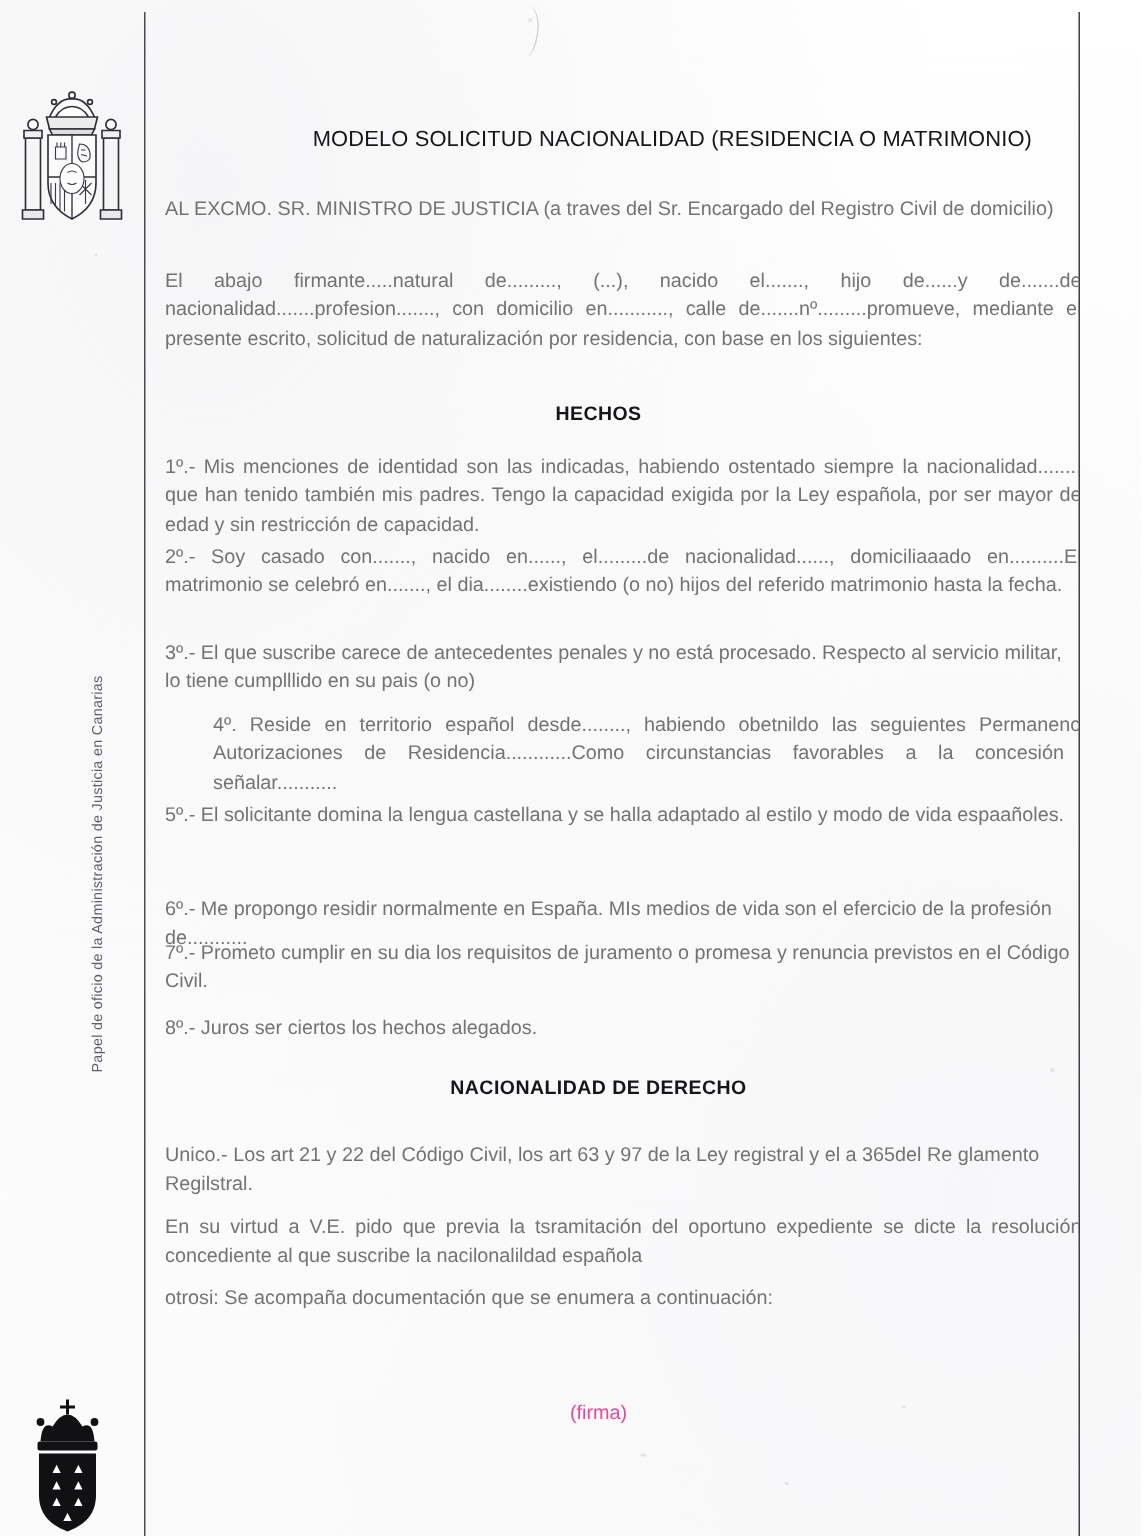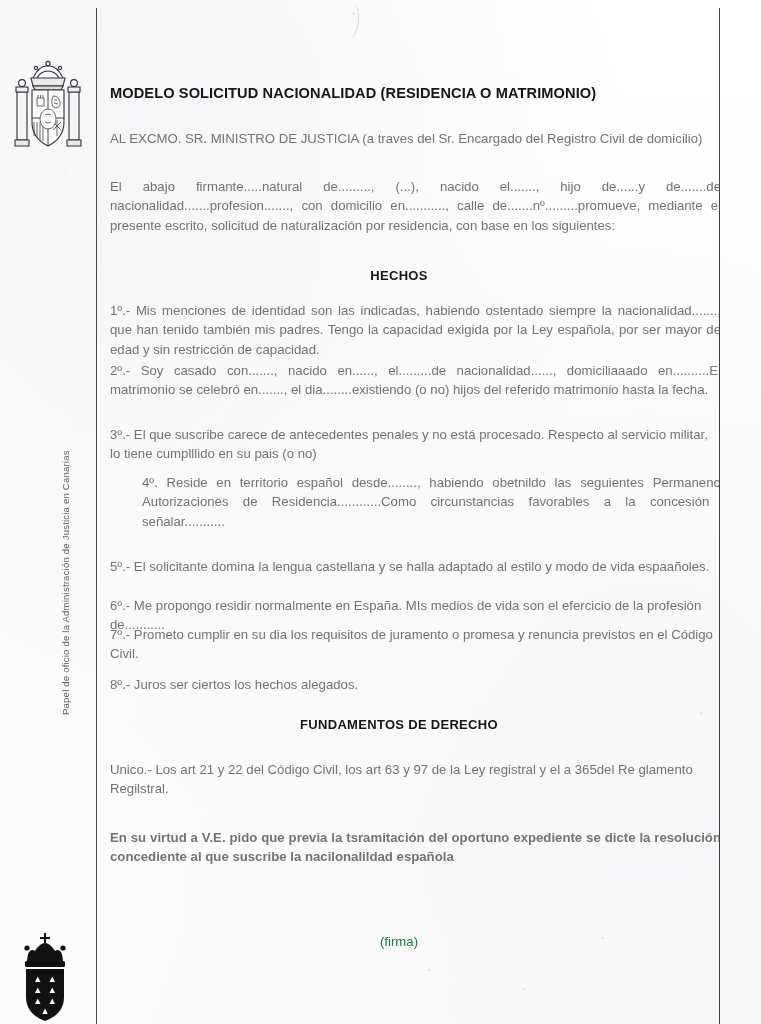--- a/index.html
+++ b/index.html
@@ -99,23 +99,23 @@
     width: 609px;
     height: 1024px;
     overflow: hidden;
   }
 
   .doc-title {
     position: absolute;
     left: 0;
     top: 85px;
     width: 578px;
-    text-align: left;
+    text-align: right;
     font-size: 14.6px;
-    font-weight: bold;
+    font-weight: normal;
     color: #16161a;
     letter-spacing: .1px;
   }
 
   p.body {
     position: absolute;
     margin: 0;
     width: 611px;
     font-size: 13.2px;
     line-height: 19.4px;
@@ -139,38 +139,38 @@
     letter-spacing: .3px;
   }
 
   .signature {
     position: absolute;
     left: 0;
     top: 934px;
     width: 578px;
     text-align: center;
     font-size: 13.2px;
-    color: #15803d;
+    color: #ec4899;
   }
 
   
   #p-addressee   { top: 129px; }
   #p-intro       { top: 177px; }
   #h-hechos      { top: 268px; }
   #p-h1          { top: 301px; }
   #p-h2          { top: 361px; }
   #p-h3          { top: 425px; }
   #p-h4          { top: 473px; margin-left: 32px; }
-  #p-h5          { top: 533px; margin-top: 24px; }
+  #p-h5          { top: 533px; }
   #p-h6          { top: 575px; margin-top: 21px; }
   #p-h7          { top: 625px; }
   #p-h8          { top: 675px; }
   #h-fundamentos { top: 717px; }
   #p-unico       { top: 760px; }
-  #p-virtud      { top: 828px; font-weight: bold; }
+  #p-virtud      { top: 808px; }
   #p-otrosi      { top: 855px; }
 </style>
 </head>
 <body>
 
 <div class="page">
 
   <div class="paper-tint"></div>
   <div class="scan-squiggle"></div>
   <div class="speck" style="left:352px;top:12px;width:3px;height:3px;"></div>
@@ -247,26 +247,27 @@
     <p class="body" id="p-h4">4º. Reside en territorio español desde........, habiendo obetnildo las seguientes Permanencias o Autorizaciones de Residencia............Como circunstancias favorables a la concesión debo señalar...........</p>
 
     <p class="body" id="p-h5">5º.- El solicitante domina la lengua castellana y se halla adaptado al estilo y modo de vida espaañoles.</p>
 
     <p class="body noj" id="p-h6">6º.- Me propongo residir normalmente en España. MIs medios de vida son el efercicio de la profesión de...........</p>
 
     <p class="body noj" id="p-h7">7º.- Prometo cumplir en su dia los requisitos de juramento o promesa y renuncia previstos en el Código Civil.</p>
 
     <p class="body noj" id="p-h8">8º.- Juros ser ciertos los hechos alegados.</p>
 
-    <div class="section-head" id="h-fundamentos">FUNDAMENTOS DE DERECHO</div>
+    <div class="section-head" id="h-fundamentos">NACIONALIDAD DE DERECHO</div>
 
     <p class="body noj" id="p-unico">Unico.- Los art 21 y 22 del Código Civil, los art 63 y 97 de la Ley registral y el a 365del Re glamento Regilstral.</p>
 
     <p class="body" id="p-virtud">En su virtud a V.E. pido que previa la tsramitación del oportuno expediente se dicte la resolución concediente al que suscribe la nacilonalildad española</p>
 
+    <p class="body noj" id="p-otrosi">otrosi: Se acompaña documentación que se enumera a continuación:</p>
 
     <div class="signature">(firma)</div>
   </div>
 
   <div class="emblem-bottom">
     <svg viewBox="0 0 62 92" width="62" height="92" aria-hidden="true">
 
       <path d="M30 2 L32 2 L32 6 L36 6 L36 8 L32 8 L32 12 L30 12 L30 8 L26 8 L26 6 L30 6 Z" fill="#111114"></path>
 
       <path d="M13 30 Q14 16 21 20 Q26 12 31 12 Q36 12 41 20 Q48 16 49 30 Z" fill="#111114"></path>

